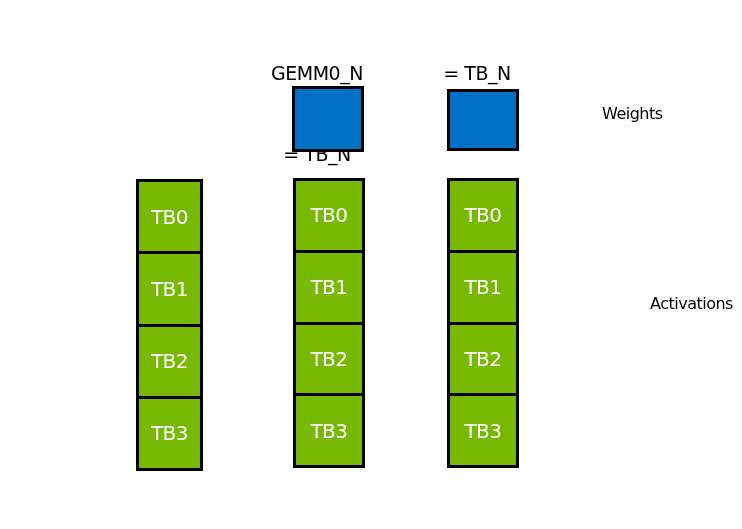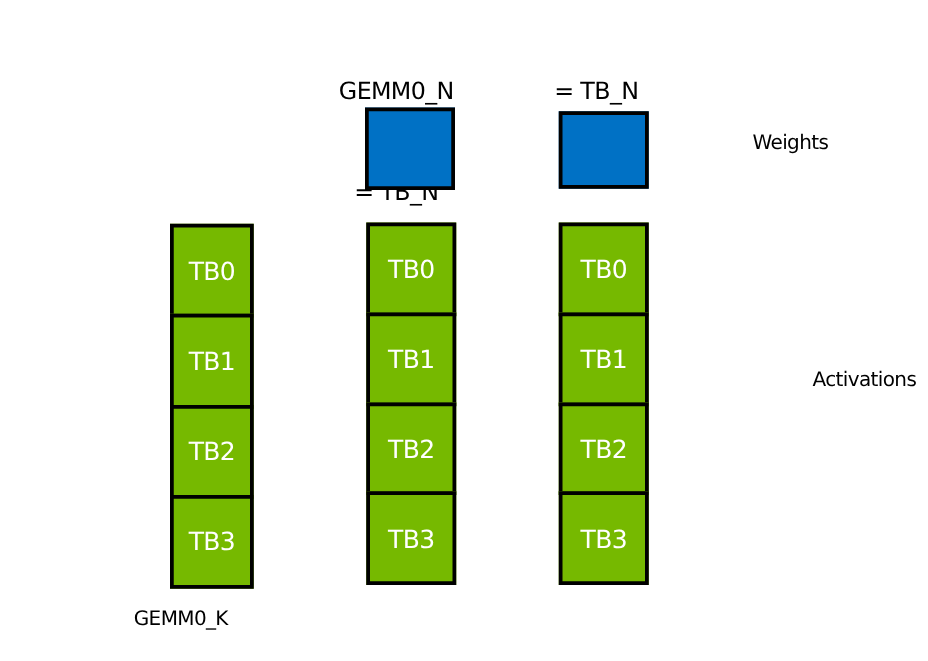--- a/index.html
+++ b/index.html
@@ -97,15 +97,14 @@
   </div>
   <div class="activation-column col-2">
     <div class="tb-block">TB0</div>
     <div class="tb-block">TB1</div>
     <div class="tb-block">TB2</div>
     <div class="tb-block">TB3</div>
   </div>
 
   <div class="side-label label-weights">Weights</div>
   <div class="side-label label-activations">Activations</div>
-  <div class="side-label label-gemm0-k">GEMM0_K</div>
 
 </div>
 
 </body></html>

